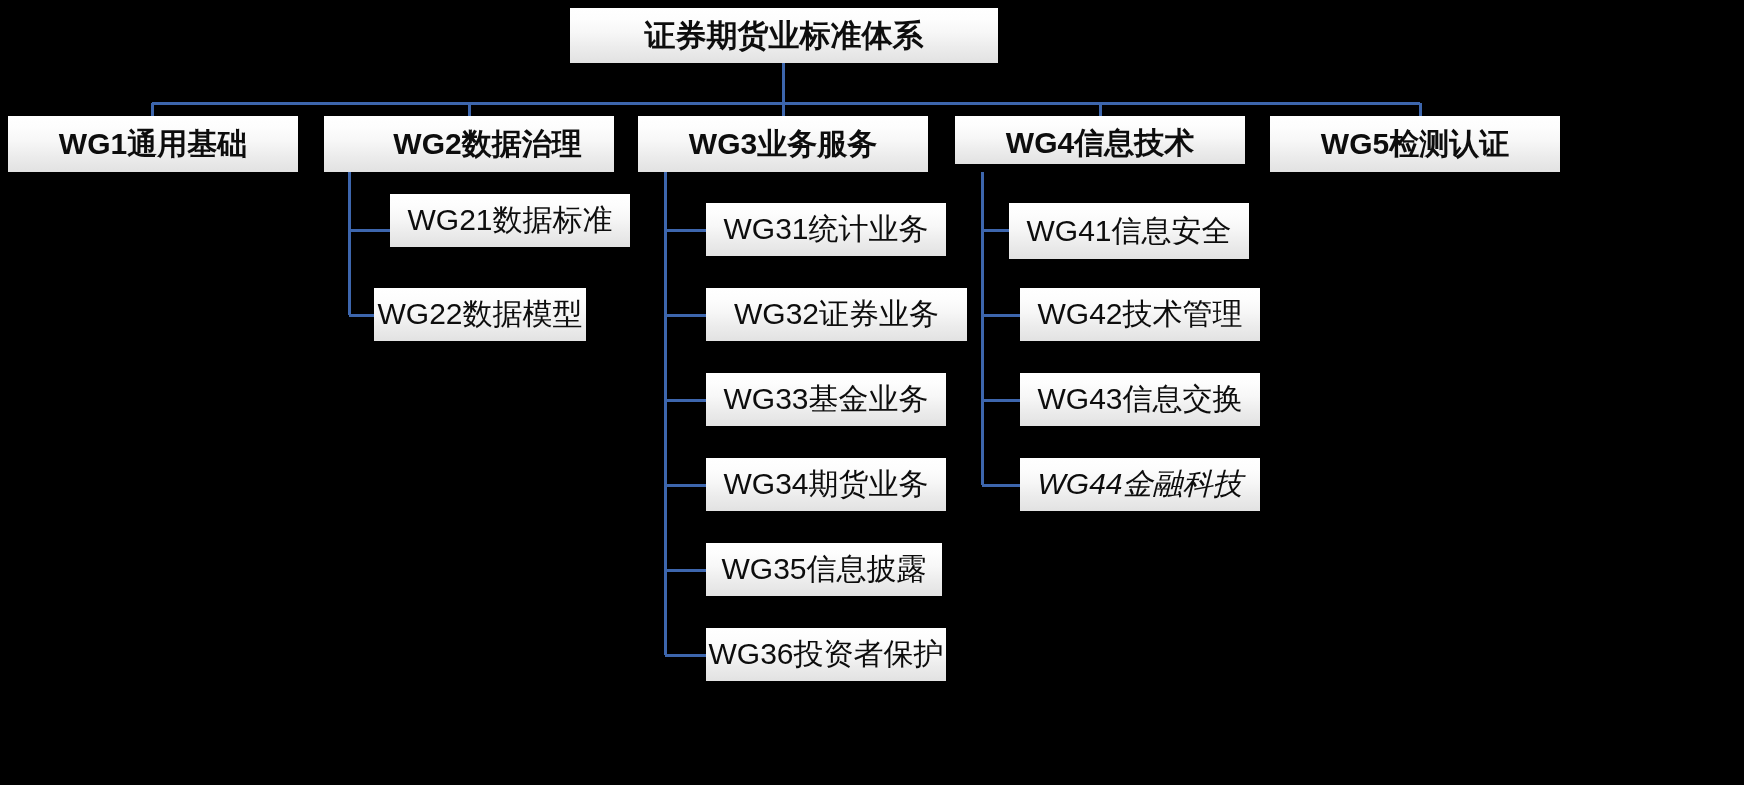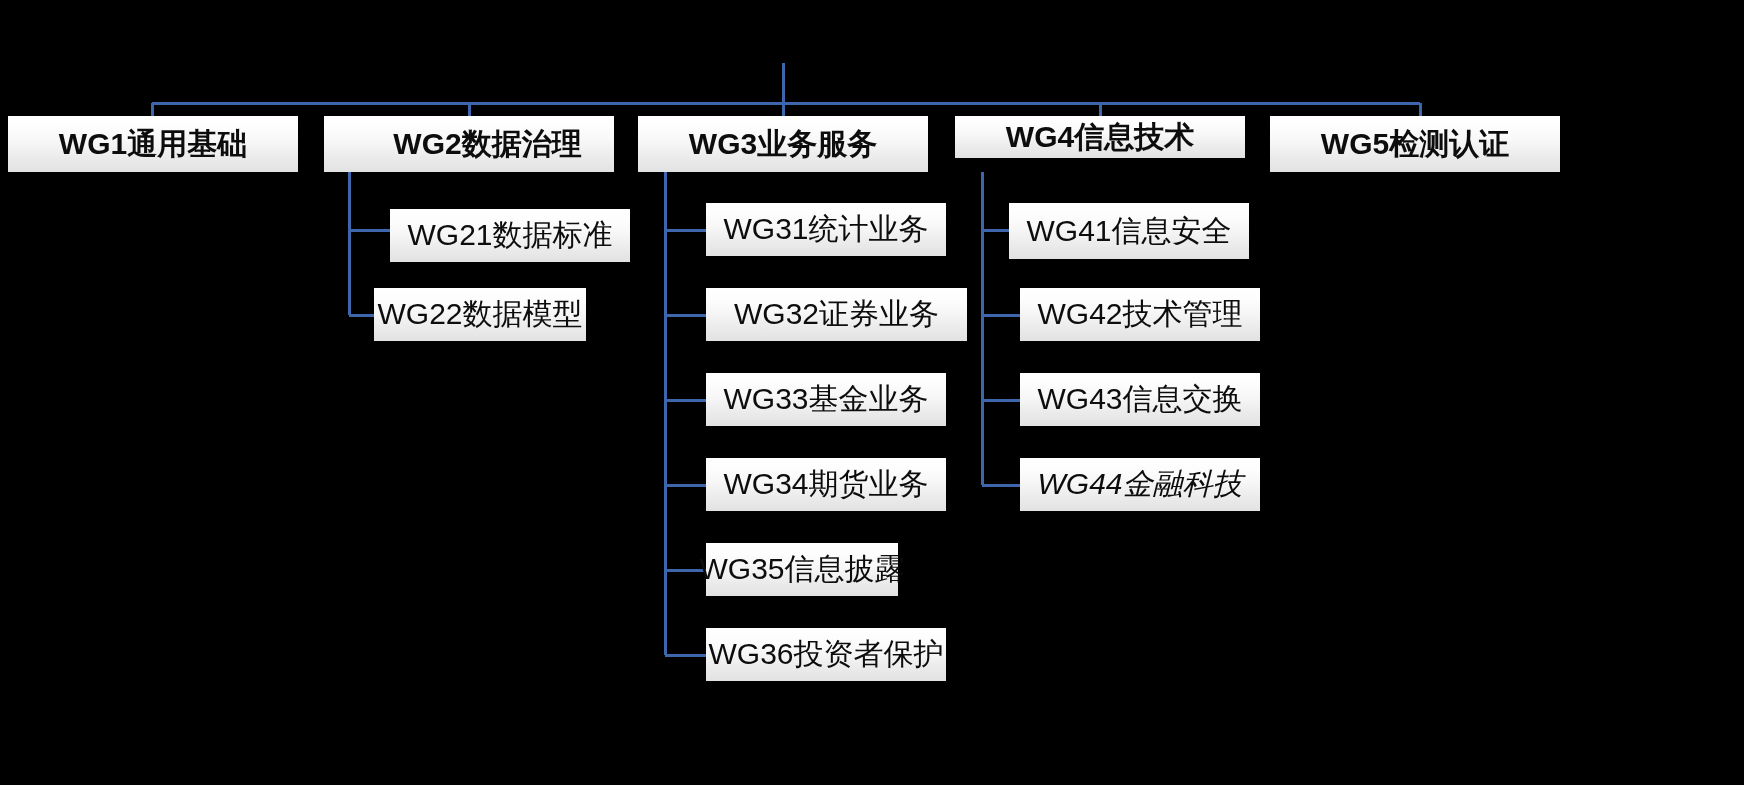--- a/index.html
+++ b/index.html
@@ -81,56 +81,59 @@
       <line x1="665" y1="485" x2="706" y2="485" stroke="#3d66ad" stroke-width="3" shape-rendering="crispEdges"></line>
       <line x1="665" y1="570" x2="706" y2="570" stroke="#3d66ad" stroke-width="3" shape-rendering="crispEdges"></line>
       <line x1="665" y1="655" x2="706" y2="655" stroke="#3d66ad" stroke-width="3" shape-rendering="crispEdges"></line>
       <line x1="982" y1="172" x2="982" y2="485" stroke="#3d66ad" stroke-width="3" shape-rendering="crispEdges"></line>
       <line x1="982" y1="230" x2="1020" y2="230" stroke="#3d66ad" stroke-width="3" shape-rendering="crispEdges"></line>
       <line x1="982" y1="315" x2="1020" y2="315" stroke="#3d66ad" stroke-width="3" shape-rendering="crispEdges"></line>
       <line x1="982" y1="400" x2="1020" y2="400" stroke="#3d66ad" stroke-width="3" shape-rendering="crispEdges"></line>
       <line x1="982" y1="485" x2="1020" y2="485" stroke="#3d66ad" stroke-width="3" shape-rendering="crispEdges"></line>
     </svg>
 
+  <div class="node root" style="left: 570px; top: 8px; width: 428px; height: 55px;">
+    <span>证券期货业标准体系</span>
+  </div>
 
   <div id="nodes-layer">
       <div class="node lvl2" style="left: 8px; top: 116px; width: 290px; height: 56px; text-align: right;">
         <span>WG1通用基础</span>
       </div>
       <div class="node lvl2" style="left: 324px; top: 116px; width: 290px; height: 56px; padding-left: 37px;">
         <span>WG2数据治理</span>
       </div>
       <div class="node lvl2" style="left: 638px; top: 116px; width: 290px; height: 56px;">
         <span>WG3业务服务</span>
       </div>
-      <div class="node lvl2" style="left: 955px; top: 116px; width: 290px; height: 42px; align-items: flex-end;">
+      <div class="node lvl2" style="left: 955px; top: 116px; width: 290px; height: 48px; align-items: flex-end;">
         <span>WG4信息技术</span>
       </div>
       <div class="node lvl2" style="left: 1270px; top: 116px; width: 290px; height: 56px; justify-content: center;">
         <span>WG5检测认证</span>
       </div>
-      <div class="node lvl3" style="left: 390px; top: 209px; width: 240px; height: 53px;">
+      <div class="node lvl3" style="left: 390px; top: 194px; width: 240px; height: 53px;">
         <span>WG21数据标准</span>
       </div>
       <div class="node lvl3" style="left: 374px; top: 288px; width: 212px; height: 53px;">
         <span>WG22数据模型</span>
       </div>
       <div class="node lvl3" style="left: 706px; top: 203px; width: 240px; height: 53px;">
         <span>WG31统计业务</span>
       </div>
       <div class="node lvl3" style="left: 706px; top: 288px; width: 261px; height: 53px;">
         <span>WG32证券业务</span>
       </div>
       <div class="node lvl3" style="left: 706px; top: 373px; width: 240px; height: 53px;">
         <span>WG33基金业务</span>
       </div>
       <div class="node lvl3" style="left: 706px; top: 458px; width: 240px; height: 53px;">
         <span>WG34期货业务</span>
       </div>
-      <div class="node lvl3" style="left: 706px; top: 543px; width: 192px; height: 53px;">
+      <div class="node lvl3" style="left: 706px; top: 543px; width: 236px; height: 53px;">
         <span>WG35信息披露</span>
       </div>
       <div class="node lvl3" style="left: 706px; top: 628px; width: 240px; height: 53px;">
         <span>WG36投资者保护</span>
       </div>
       <div class="node lvl3" style="left: 1009px; top: 203px; width: 240px; height: 56px;">
         <span>WG41信息安全</span>
       </div>
       <div class="node lvl3" style="left: 1020px; top: 288px; width: 240px; height: 53px;">
         <span>WG42技术管理</span>

